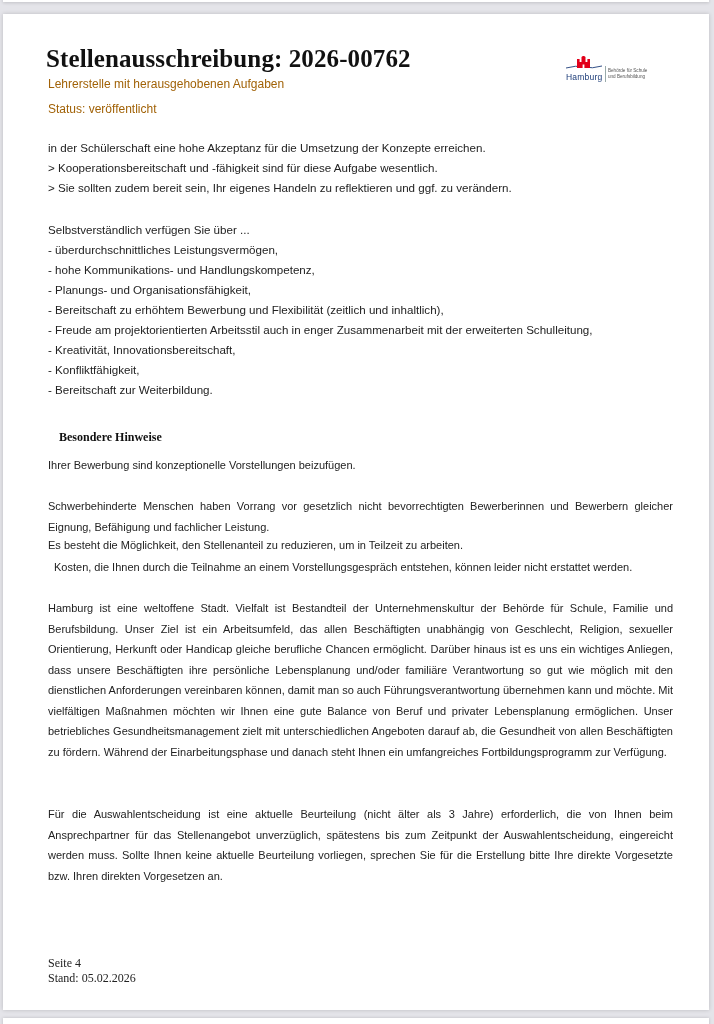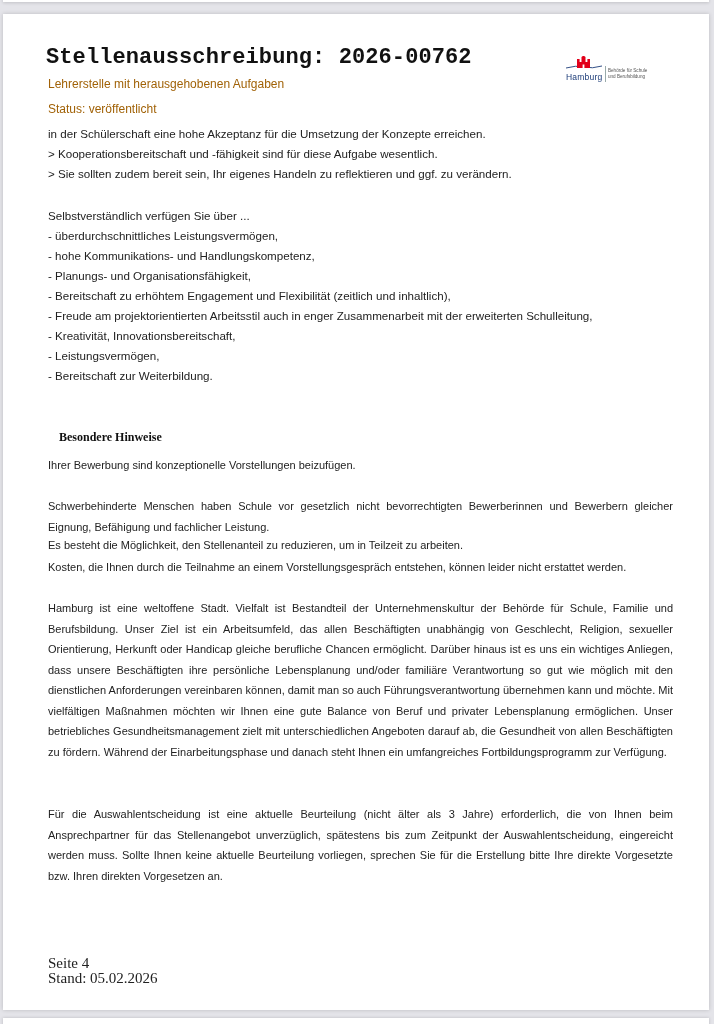--- a/index.html
+++ b/index.html
@@ -17,49 +17,49 @@
     position: absolute; left: 3px; top: 14px; width: 706px; height: 996px;
     background: #ffffff;
     box-shadow: 0 0 4px rgba(0,0,0,0.18);
   }
   .page-next {
     position: absolute; left: 3px; top: 1018px; width: 706px; height: 20px;
     background: #fff; box-shadow: 0 0 3px rgba(0,0,0,0.18);
   }
   .title {
     position: absolute; left: 43px; top: 31px;
-    font-family: Liberation Mono, monospace; font-weight: bold;
-    font-size: 22px; color: #111; letter-spacing: 0.1px;
+    font-family: Liberation Serif, serif; font-weight: bold;
+    font-size: 25px; color: #111; letter-spacing: 0.1px;
   }
   .logo { position: absolute; left: 561px; top: 42px; width: 100px; height: 30px; }
   .logo .hh-word {
     position: absolute; left: 2px; top: 16px; font-size: 8.5px; font-weight: normal;
     color: #1d3c78; letter-spacing: 0.2px;
   }
   .logo .sep { position: absolute; left: 41px; top: 10px; width: 1px; height: 16px; background: #9aa; }
   .logo .auth {
     position: absolute; left: 44px; top: 12px; font-size: 4.6px; line-height: 5.6px; color: #555;
     width: 56px;
   }
   .logo svg { position: absolute; left: 0; top: 0; }
   .meta { position: absolute; left: 45px; font-size: 12px; color: #a16207; }
   .body-text {
     position: absolute; left: 45px; width: 625px;
-    font-size: 11.6px; color: #222; line-height: 20px;
+    font-size: 11.6px; color: #222; line-height: 20px; margin-top: 14px;
   }
   .body-text div { white-space: nowrap; }
   .heading {
     position: absolute; left: 56px; top: 416px;
     font-family: "Liberation Serif", serif; font-weight: bold; font-size: 12px; color: #111;
   }
   .para { position: absolute; left: 45px; width: 625px; font-size: 11px; color: #222; line-height: 20.5px; }
   .para.just { text-align: justify; }
   .footer {
     position: absolute; left: 45px; top: 942px;
-    font-family: "Liberation Serif", serif; font-size: 15px; color: #222; line-height: 15px;
+    font-family: "Liberation Serif", serif; font-size: 12px; color: #222; line-height: 15px;
   }
 </style>
 </head>
 <body>
 
 <div class="page-prev"></div>
 
 <div class="page">
 
   <div class="title">Stellenausschreibung: 2026-00762</div>
@@ -89,34 +89,34 @@
     <div>in der Schülerschaft eine hohe Akzeptanz für die Umsetzung der Konzepte erreichen.</div>
     <div>&gt; Kooperationsbereitschaft und -fähigkeit sind für diese Aufgabe wesentlich.</div>
     <div>&gt; Sie sollten zudem bereit sein, Ihr eigenes Handeln zu reflektieren und ggf. zu verändern.</div>
   </div>
 
   <div class="body-text" style="top:192px;">
     <div>Selbstverständlich verfügen Sie über ...</div>
     <div>- überdurchschnittliches Leistungsvermögen,</div>
     <div>- hohe Kommunikations- und Handlungskompetenz,</div>
     <div>- Planungs- und Organisationsfähigkeit,</div>
-    <div>- Bereitschaft zu erhöhtem Engagement und Flexibilität (zeitlich und inhaltlich),</div>
+    <div>- Bereitschaft zu erhöhtem Bewerbung und Flexibilität (zeitlich und inhaltlich),</div>
     <div>- Freude am projektorientierten Arbeitsstil auch in enger Zusammenarbeit mit der erweiterten Schulleitung,</div>
     <div>- Kreativität, Innovationsbereitschaft,</div>
-    <div>- Leistungsvermögen,</div>
+    <div>- Konfliktfähigkeit,</div>
     <div>- Bereitschaft zur Weiterbildung.</div>
   </div>
 
   <div class="heading">Besondere Hinweise</div>
 
   <div class="para" style="top:441px;">Ihrer Bewerbung sind konzeptionelle Vorstellungen beizufügen.</div>
 
-  <div class="para just" style="top:482px;">Schwerbehinderte Menschen haben Schule vor gesetzlich nicht bevorrechtigten Bewerberinnen und Bewerbern gleicher Eignung, Befähigung und fachlicher Leistung.</div>
+  <div class="para just" style="top:482px;">Schwerbehinderte Menschen haben Vorrang vor gesetzlich nicht bevorrechtigten Bewerberinnen und Bewerbern gleicher Eignung, Befähigung und fachlicher Leistung.</div>
   <div class="para" style="top:521px;">Es besteht die Möglichkeit, den Stellenanteil zu reduzieren, um in Teilzeit zu arbeiten.</div>
-  <div class="para" style="top:543px;">Kosten, die Ihnen durch die Teilnahme an einem Vorstellungsgespräch entstehen, können leider nicht erstattet werden.</div>
+  <div class="para" style="top:543px;margin-left:6px;">Kosten, die Ihnen durch die Teilnahme an einem Vorstellungsgespräch entstehen, können leider nicht erstattet werden.</div>
 
   <div class="para just" style="top:584px;">Hamburg ist eine weltoffene Stadt. Vielfalt ist Bestandteil der Unternehmenskultur der Behörde für Schule, Familie und Berufsbildung. Unser Ziel ist ein Arbeitsumfeld, das allen Beschäftigten unabhängig von Geschlecht, Religion, sexueller Orientierung, Herkunft oder Handicap gleiche berufliche Chancen ermöglicht.  Darüber hinaus ist es uns ein wichtiges Anliegen, dass unsere Beschäftigten ihre persönliche Lebensplanung und/oder familiäre Verantwortung so gut wie möglich mit den dienstlichen Anforderungen vereinbaren können, damit man so auch Führungsverantwortung übernehmen kann und möchte. Mit vielfältigen Maßnahmen möchten wir Ihnen eine gute Balance von Beruf und privater Lebensplanung ermöglichen. Unser betriebliches Gesundheitsmanagement zielt mit unterschiedlichen Angeboten darauf ab, die Gesundheit von allen Beschäftigten zu fördern. Während der Einarbeitungsphase und danach steht Ihnen ein umfangreiches Fortbildungsprogramm zur Verfügung.</div>
 
   <div class="para just" style="top:790px;">Für die Auswahlentscheidung ist eine aktuelle Beurteilung (nicht älter als 3 Jahre) erforderlich, die von Ihnen beim Ansprechpartner für das Stellenangebot unverzüglich, spätestens bis zum Zeitpunkt der Auswahlentscheidung, eingereicht werden muss. Sollte Ihnen keine aktuelle Beurteilung vorliegen, sprechen Sie für die Erstellung bitte Ihre direkte Vorgesetzte bzw. Ihren direkten Vorgesetzen an.</div>
 
   <div class="footer">
     <div>Seite 4</div>
     <div>Stand: 05.02.2026</div>
   </div>
 </div>

